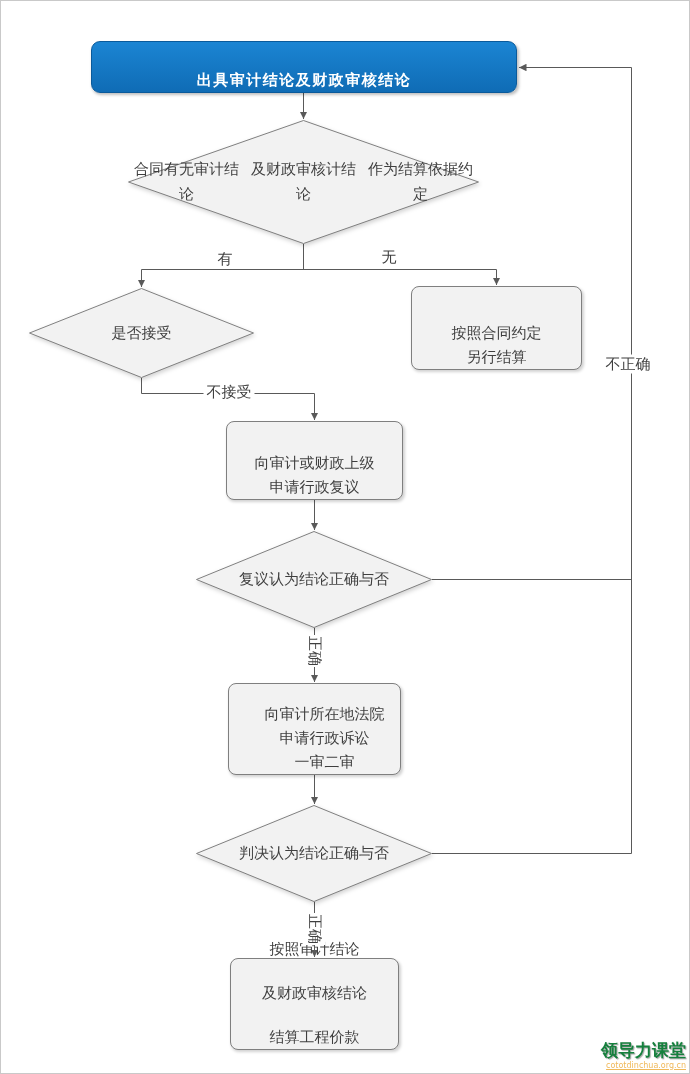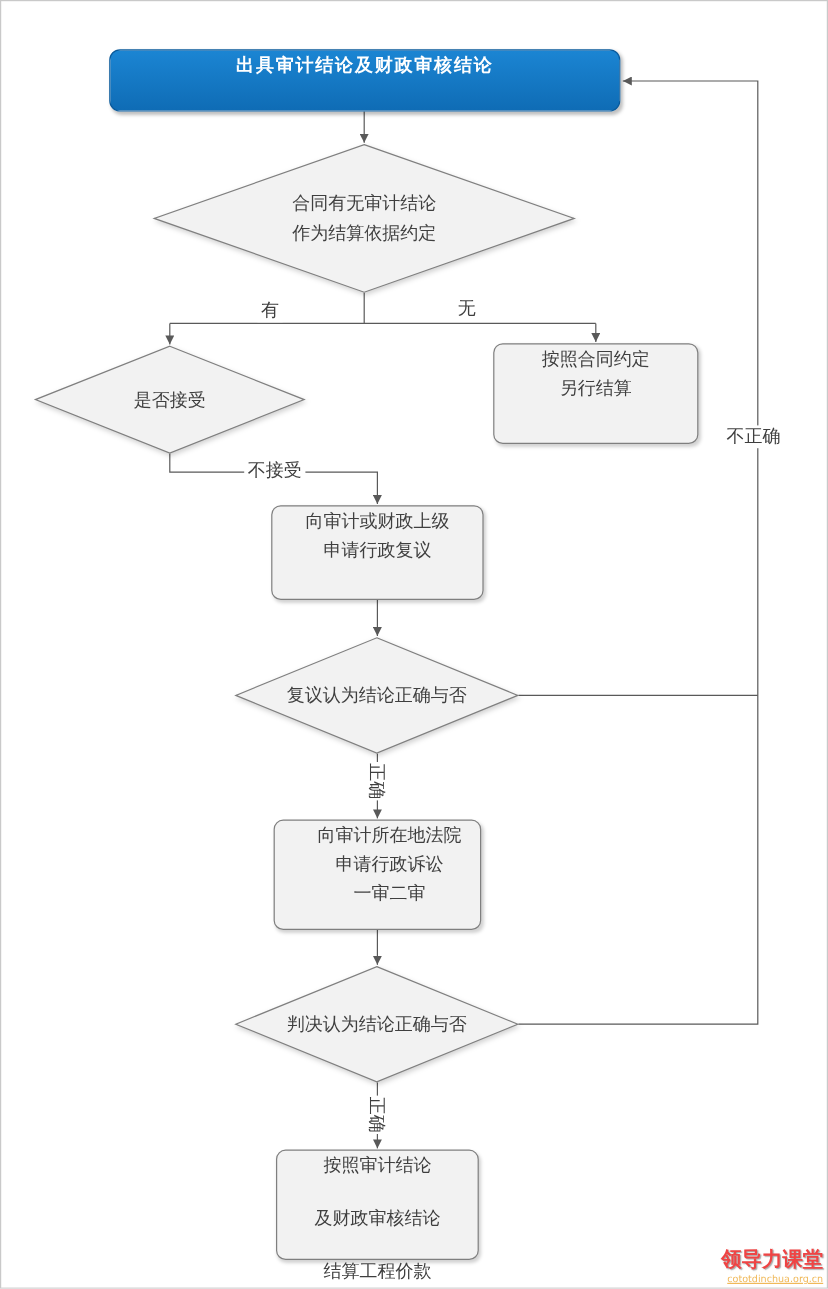--- a/index.html
+++ b/index.html
@@ -1,37 +1,37 @@
 <!DOCTYPE html>
 <html><head>
 <meta charset="utf-8">
 <style>
   * { margin:0; padding:0; box-sizing:border-box; }
   html,body { background:#ffffff; font-family:"DejaVu Sans","Liberation Sans",sans-serif; }
   .canvas { position:relative; width:690px; height:1074px; background:#ffffff; border:1px solid #c9c9c9; overflow:hidden; }
   .connectors { position:absolute; left:0; top:0; width:690px; height:1074px; }
-  .node { position:absolute; display:flex; flex-direction:column; align-items:center; justify-content:flex-start;
+  .node { position:absolute; display:flex; flex-direction:column; align-items:center; justify-content:flex-end;
           text-align:center; color:#3f3f3f; font-size:15px; line-height:24px; }
   .box { background:#f2f2f2; border:1px solid #7f7f7f; border-radius:8px;
          box-shadow:1.5px 2px 3px rgba(0,0,0,0.18); }
   .start { background:linear-gradient(180deg,#1b85d3,#0f6cb5); border:1px solid #0a5a9b; border-radius:9px;
            color:#ffffff; font-weight:bold; letter-spacing:1.5px; font-size:15px;
            box-shadow:1.5px 2px 3px rgba(0,0,0,0.25); }
   .diamond { position:absolute; }
   .diamond svg { position:absolute; left:0; top:0; overflow:visible; }
   .diamond polygon { fill:#f2f2f2; stroke:#7f7f7f; stroke-width:1;
                      filter:drop-shadow(1.5px 2px 2px rgba(0,0,0,0.18)); }
-  .dtext { position:absolute; left:0; top:0; right:0; bottom:0; display:flex; flex-direction:column;
+  .dtext { position:absolute; left:0; top:0; right:0; bottom:0; display:flex; flex-direction:row;
            align-items:center; justify-content:center; text-align:center; color:#3f3f3f;
            font-size:15px; line-height:25px; }
   .elabel { position:absolute; transform:translate(-50%,-50%); background:#ffffff; padding:0 3px;
             color:#3f3f3f; font-size:15px; white-space:nowrap; }
   .elabel.rot { transform:translate(-50%,-50%) rotate(90deg); padding:2px 1px; }
   .watermark { position:absolute; right:3px; bottom:3px; text-align:right; line-height:1.15; }
-  .wm1 { color:#ef4444; font-weight:bold; font-size:17px; text-shadow:1px 1px 1px rgba(90,90,90,0.55); }
+  .wm1 { color:#15803d; font-weight:bold; font-size:17px; text-shadow:1px 1px 1px rgba(90,90,90,0.55); }
   .wm2 { color:#f0b95a; font-size:8px;text-decoration:underline; }
 </style>
 </head>
 <body>
 
 <div class="canvas">
 
   <svg class="connectors" width="690" height="1074" viewBox="0 0 690 1074">
     <defs>
       <marker id="arrow" viewBox="0 0 10 10" refX="10" refY="5" markerWidth="7.5" markerHeight="7.5" orient="auto">
@@ -56,20 +56,21 @@
   <div class="node start" style="left:90px; top:40px; width:426px; height:52px;">
     <span>出具审计结论及财政审核结论</span>
   </div>
 
   <div class="diamond" style="left:127px; top:119px; width:351px; height:124px;">
     <svg width="351" height="124">
       <polygon points="175.5,0.5 350.5,62 175.5,123.5 0.5,62"></polygon>
     </svg>
     <div class="dtext">
       <div>合同有无审计结论</div>
+      <div>及财政审核计结论</div>
       <div>作为结算依据约定</div>
     </div>
   </div>
 
   <div class="diamond" style="left:28px; top:287px; width:225px; height:90px;">
     <svg width="225" height="90">
       <polygon points="112.5,0.5 224.5,45 112.5,89.5 0.5,45"></polygon>
     </svg>
     <div class="dtext">
       <div>是否接受</div>

